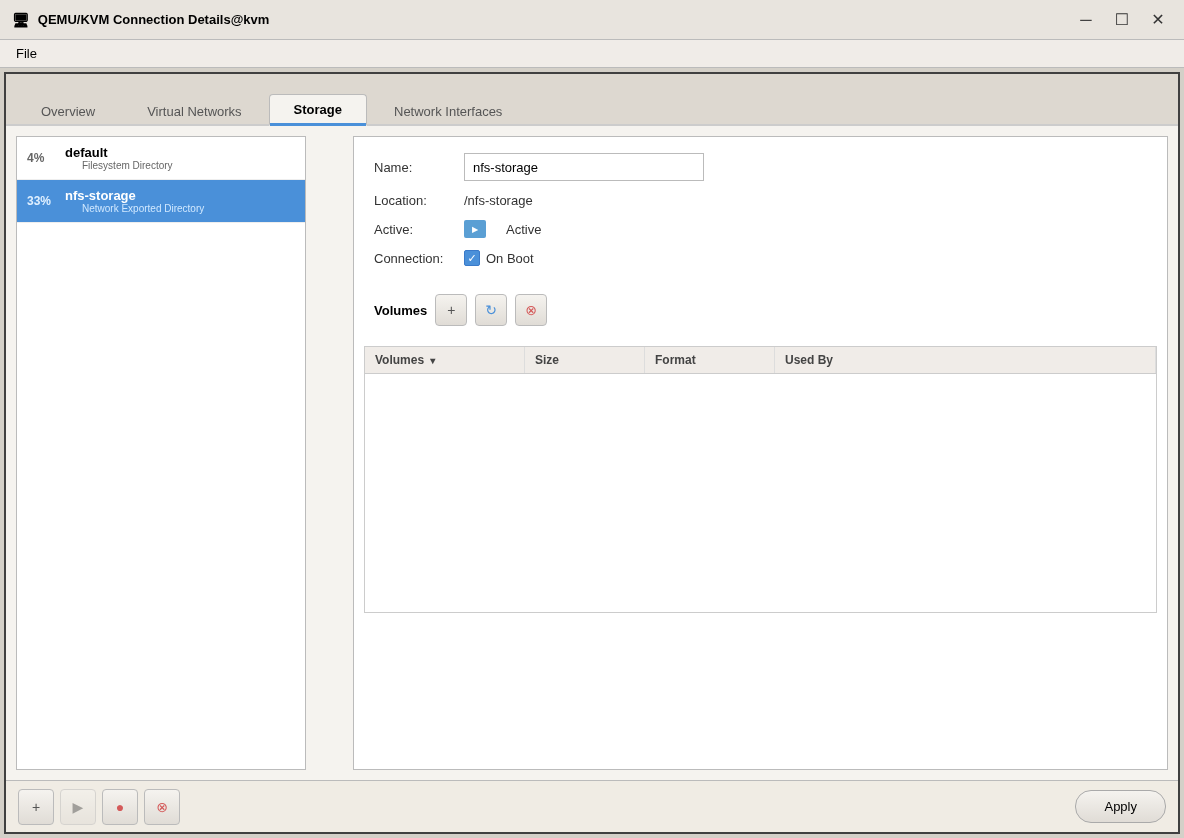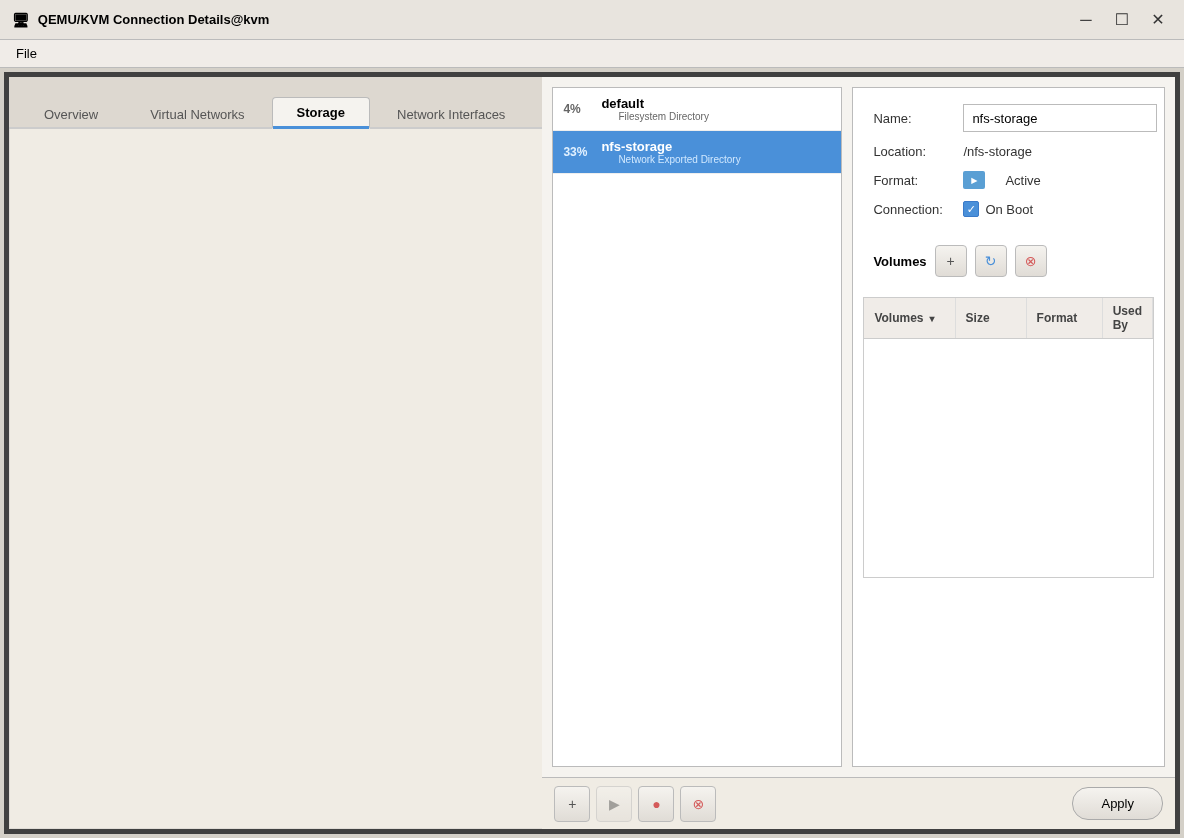--- a/index.html
+++ b/index.html
@@ -63,23 +63,23 @@
       cursor: pointer;
       border-radius: 3px;
       font-size: 13px;
     }
 
     
     .main-window {
       flex: 1;
       background: #f0ece4;
       display: flex;
-      flex-direction: row;
+      flex-direction: column;
       margin: 4px;
-      border: 5px solid #404040;
+      border: 2px solid #404040;
       box-shadow: inset 0 0 0 1px #e0dcd6;
     }
 
     
     .tabbar {
       background: #ddd8d0;
       display: flex;
       align-items: flex-end;
       padding: 6px 10px 0 10px;
       border-bottom: 2px solid #ccc;
@@ -171,20 +171,21 @@
     }
 
     
     .details-panel {
       flex: 1;
       background: white;
       border: 1px solid #bbb;
       display: flex;
       flex-direction: column;
       overflow: hidden;
+      margin-left: 37px;
     }
     .details-form {
       padding: 16px 20px;
     }
     .form-row {
       display: flex;
       align-items: center;
       margin-bottom: 12px;
     }
     .form-label {
@@ -424,21 +425,21 @@
             <input class="form-input" type="text" value="nfs-storage" style="">
           </div>
 
 
           <div class="form-row">
             <span class="form-label">Location:</span>
             <span class="form-value">/nfs-storage</span>
           </div>
 
           <div class="form-row">
-            <span class="form-label">Format:</span>
+            <span class="form-label">Active:</span>
             <span class="state-icon">
               <span class="monitor-icon"></span>
               <span class="form-value">Active</span>
             </span>
           </div>
 
           <div class="form-row">
             <span class="form-label">Connection:</span>
             <span class="autostart-row">
               <span class="checkbox-icon">✓</span>

